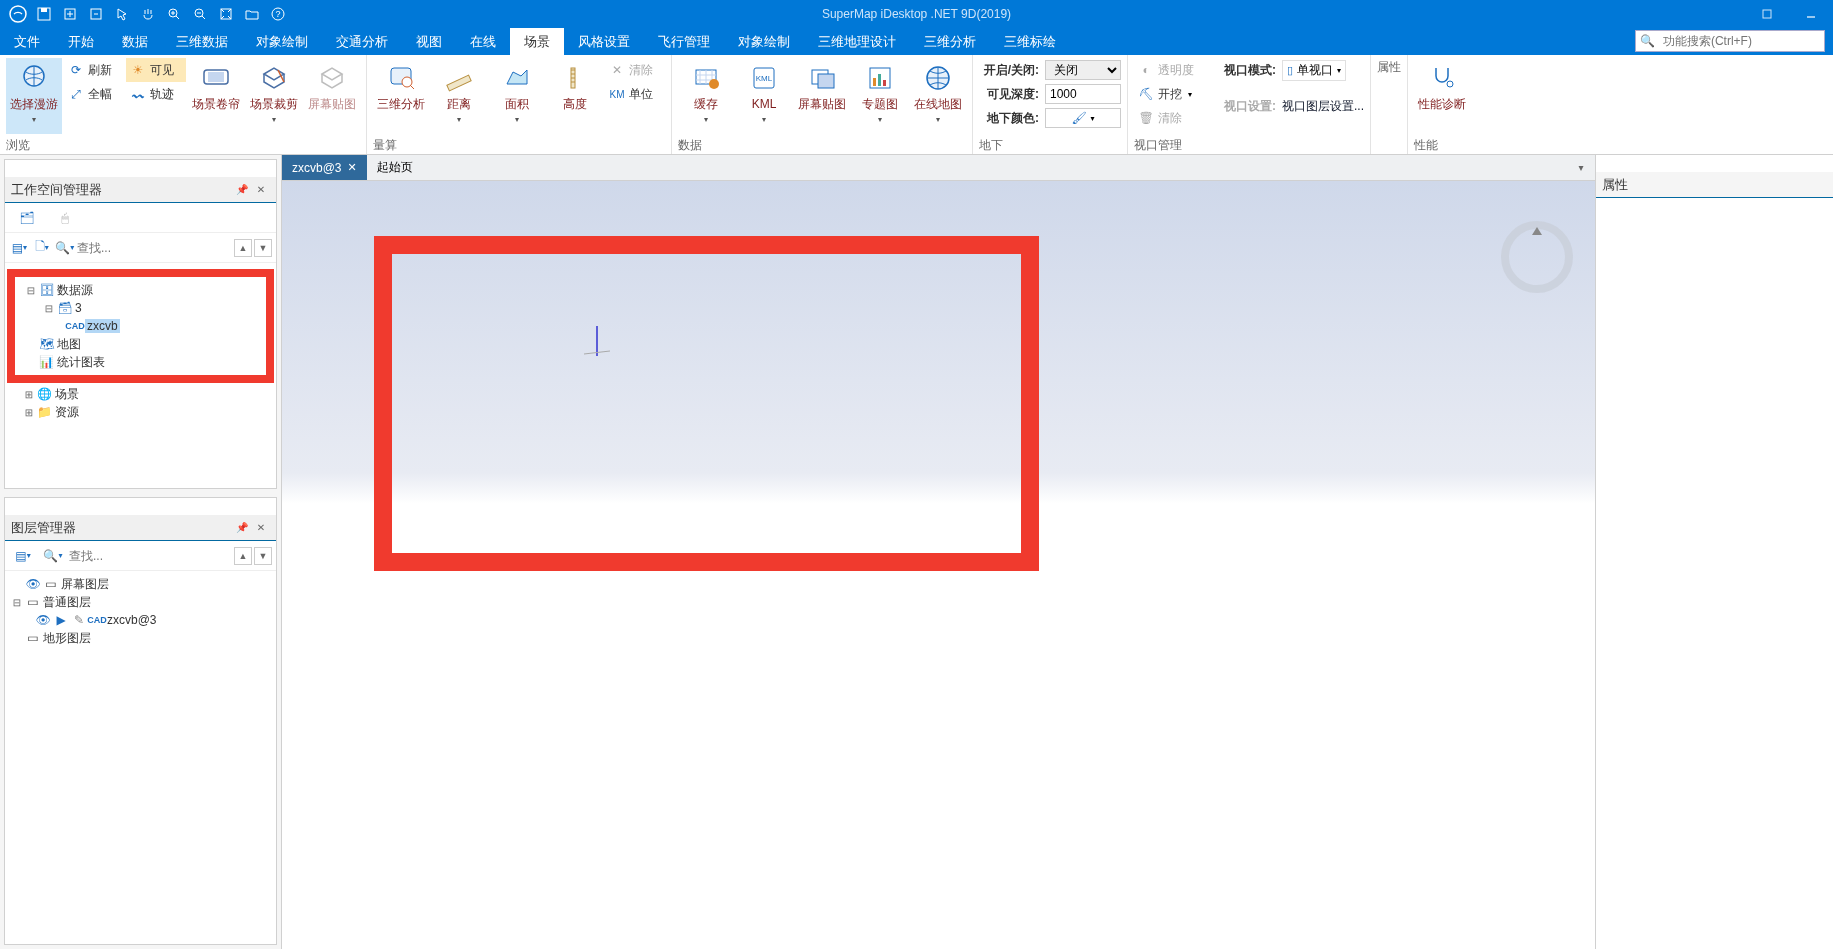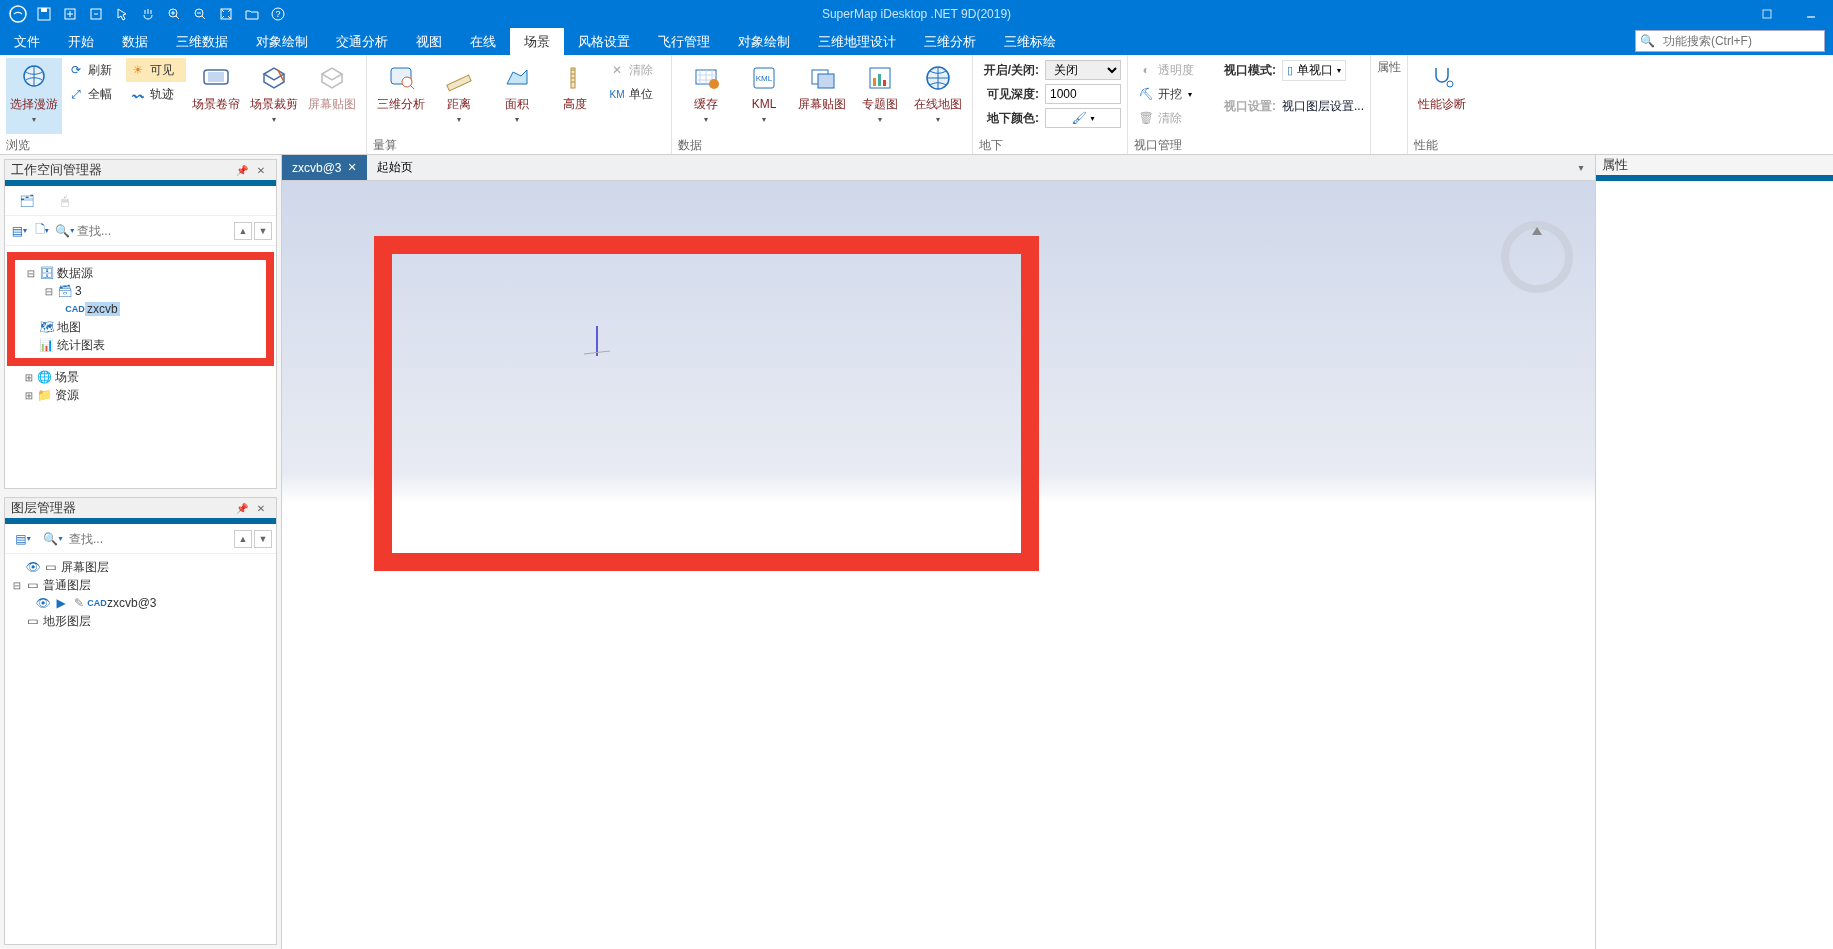--- a/index.html
+++ b/index.html
@@ -38,21 +38,21 @@
 .kv-row .k.disabled, .kv-row.disabled .k, .kv-row.disabled select, .kv-row.disabled .lbl { color: #aaa; }
 .kv-row select, .kv-row input { font-size: 12px; border: 1px solid #ccc; height: 20px; width: 76px; padding-left: 4px; }
 .vstack { display: flex; flex-direction: column; }
 
 svg { display: block; }
 
 
 .main { display: flex; height: calc(949px - 28px - 27px - 100px); }
 .left-col { width: 282px; display: flex; flex-direction: column; border-right: 1px solid #d0d0d0; background: #f5f5f5; }
 .panel { background: #fff; border: 1px solid #d0d0d0; margin: 4px; display: flex; flex-direction: column; }
-.panel-header { height: 26px; background: #f0f0f0; display: flex; align-items: center; padding: 0 6px; border-bottom: 6px solid #0369a1; font-size: 13px; color: #333; }
+.panel-header { height: 26px; background: #f0f0f0; display: flex; align-items: center; padding: 0 6px; border-bottom: 1px solid #0369a1; font-size: 13px; color: #333; margin-top: 17px; }
 .panel-header .spacer { flex: 1; }
 .panel-header .hbtn { width: 18px; height: 18px; display: flex; align-items: center; justify-content: center; font-size: 10px; color: #666; cursor: pointer; }
 .panel-toolbar { height: 30px; display: flex; align-items: center; border-bottom: 1px solid #eee; gap: 2px; padding: 0 4px; }
 .panel-toolbar .tb-btn { width: 28px; height: 24px; display: flex; align-items: center; justify-content: center; cursor: pointer; }
 .panel-toolbar input { border: none; outline: none; font-size: 12px; flex: 1; color: #888; }
 .panel-toolbar .nav-btns { display: flex; gap: 2px; }
 .panel-toolbar .nav-btn { width: 18px; height: 18px; border: 1px solid #ccc; display: flex; align-items: center; justify-content: center; font-size: 9px; color: #666; cursor: pointer; }
 .panel-body { flex: 1; overflow: auto; background: #fff; padding: 4px 0; }
 
 .ws-panel { height: 330px; }

